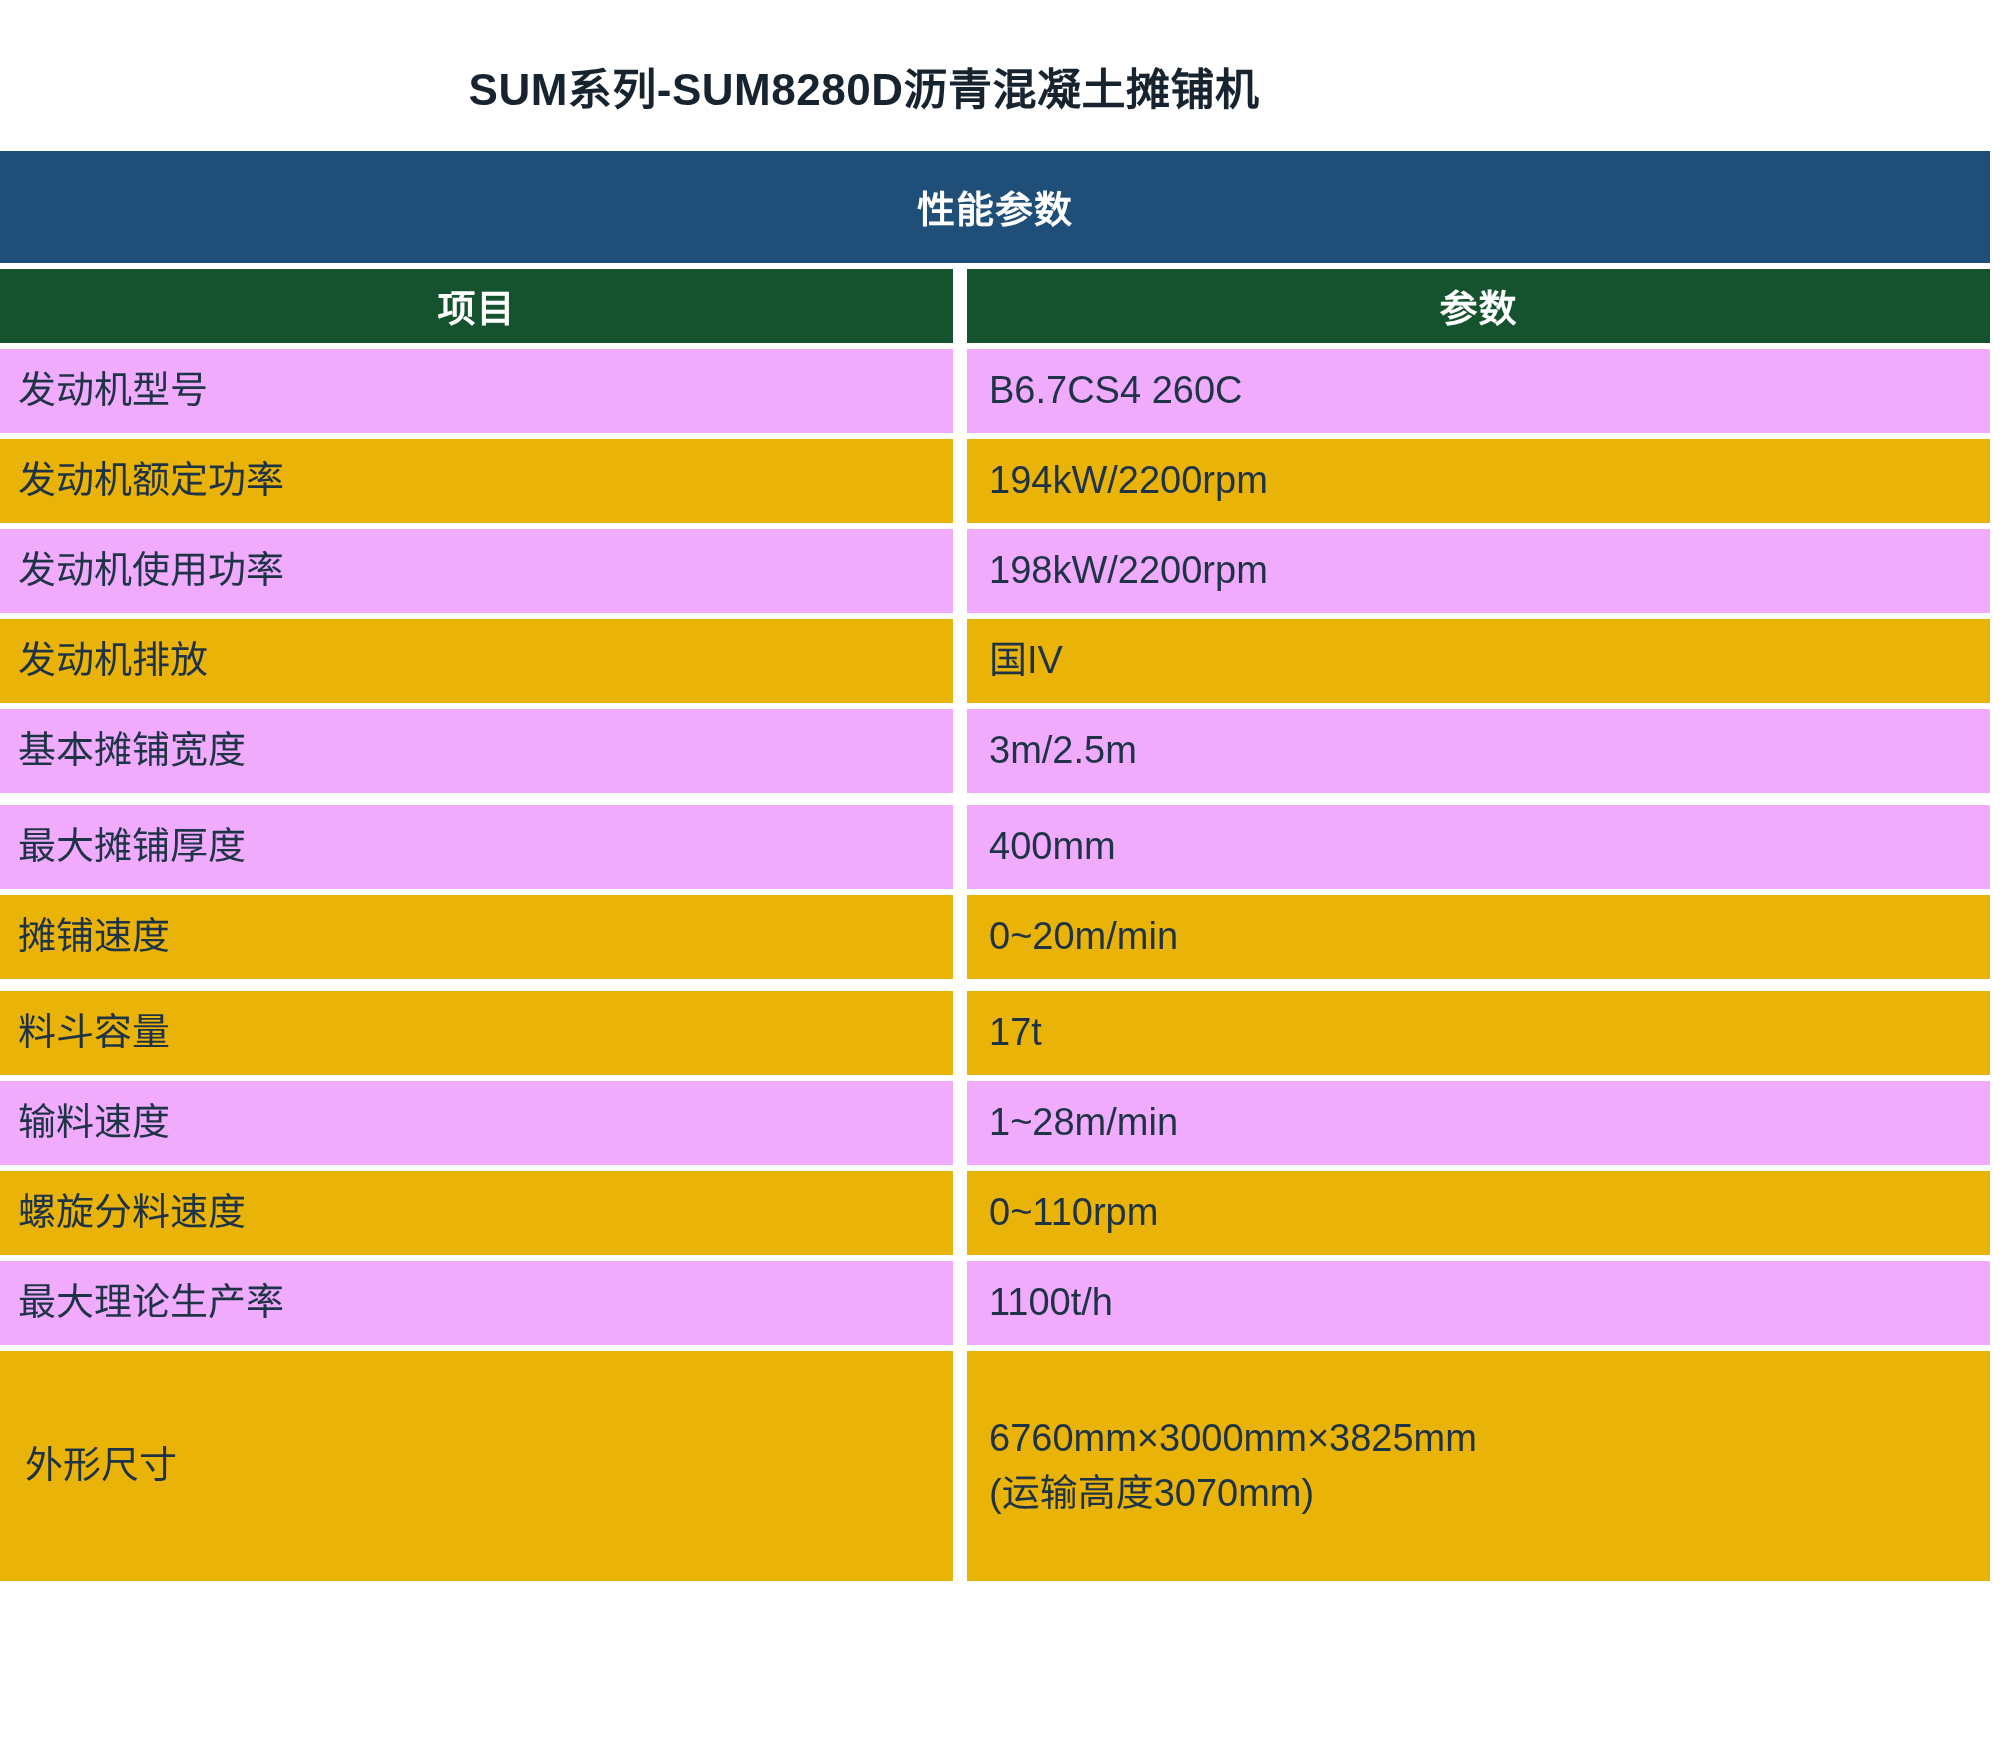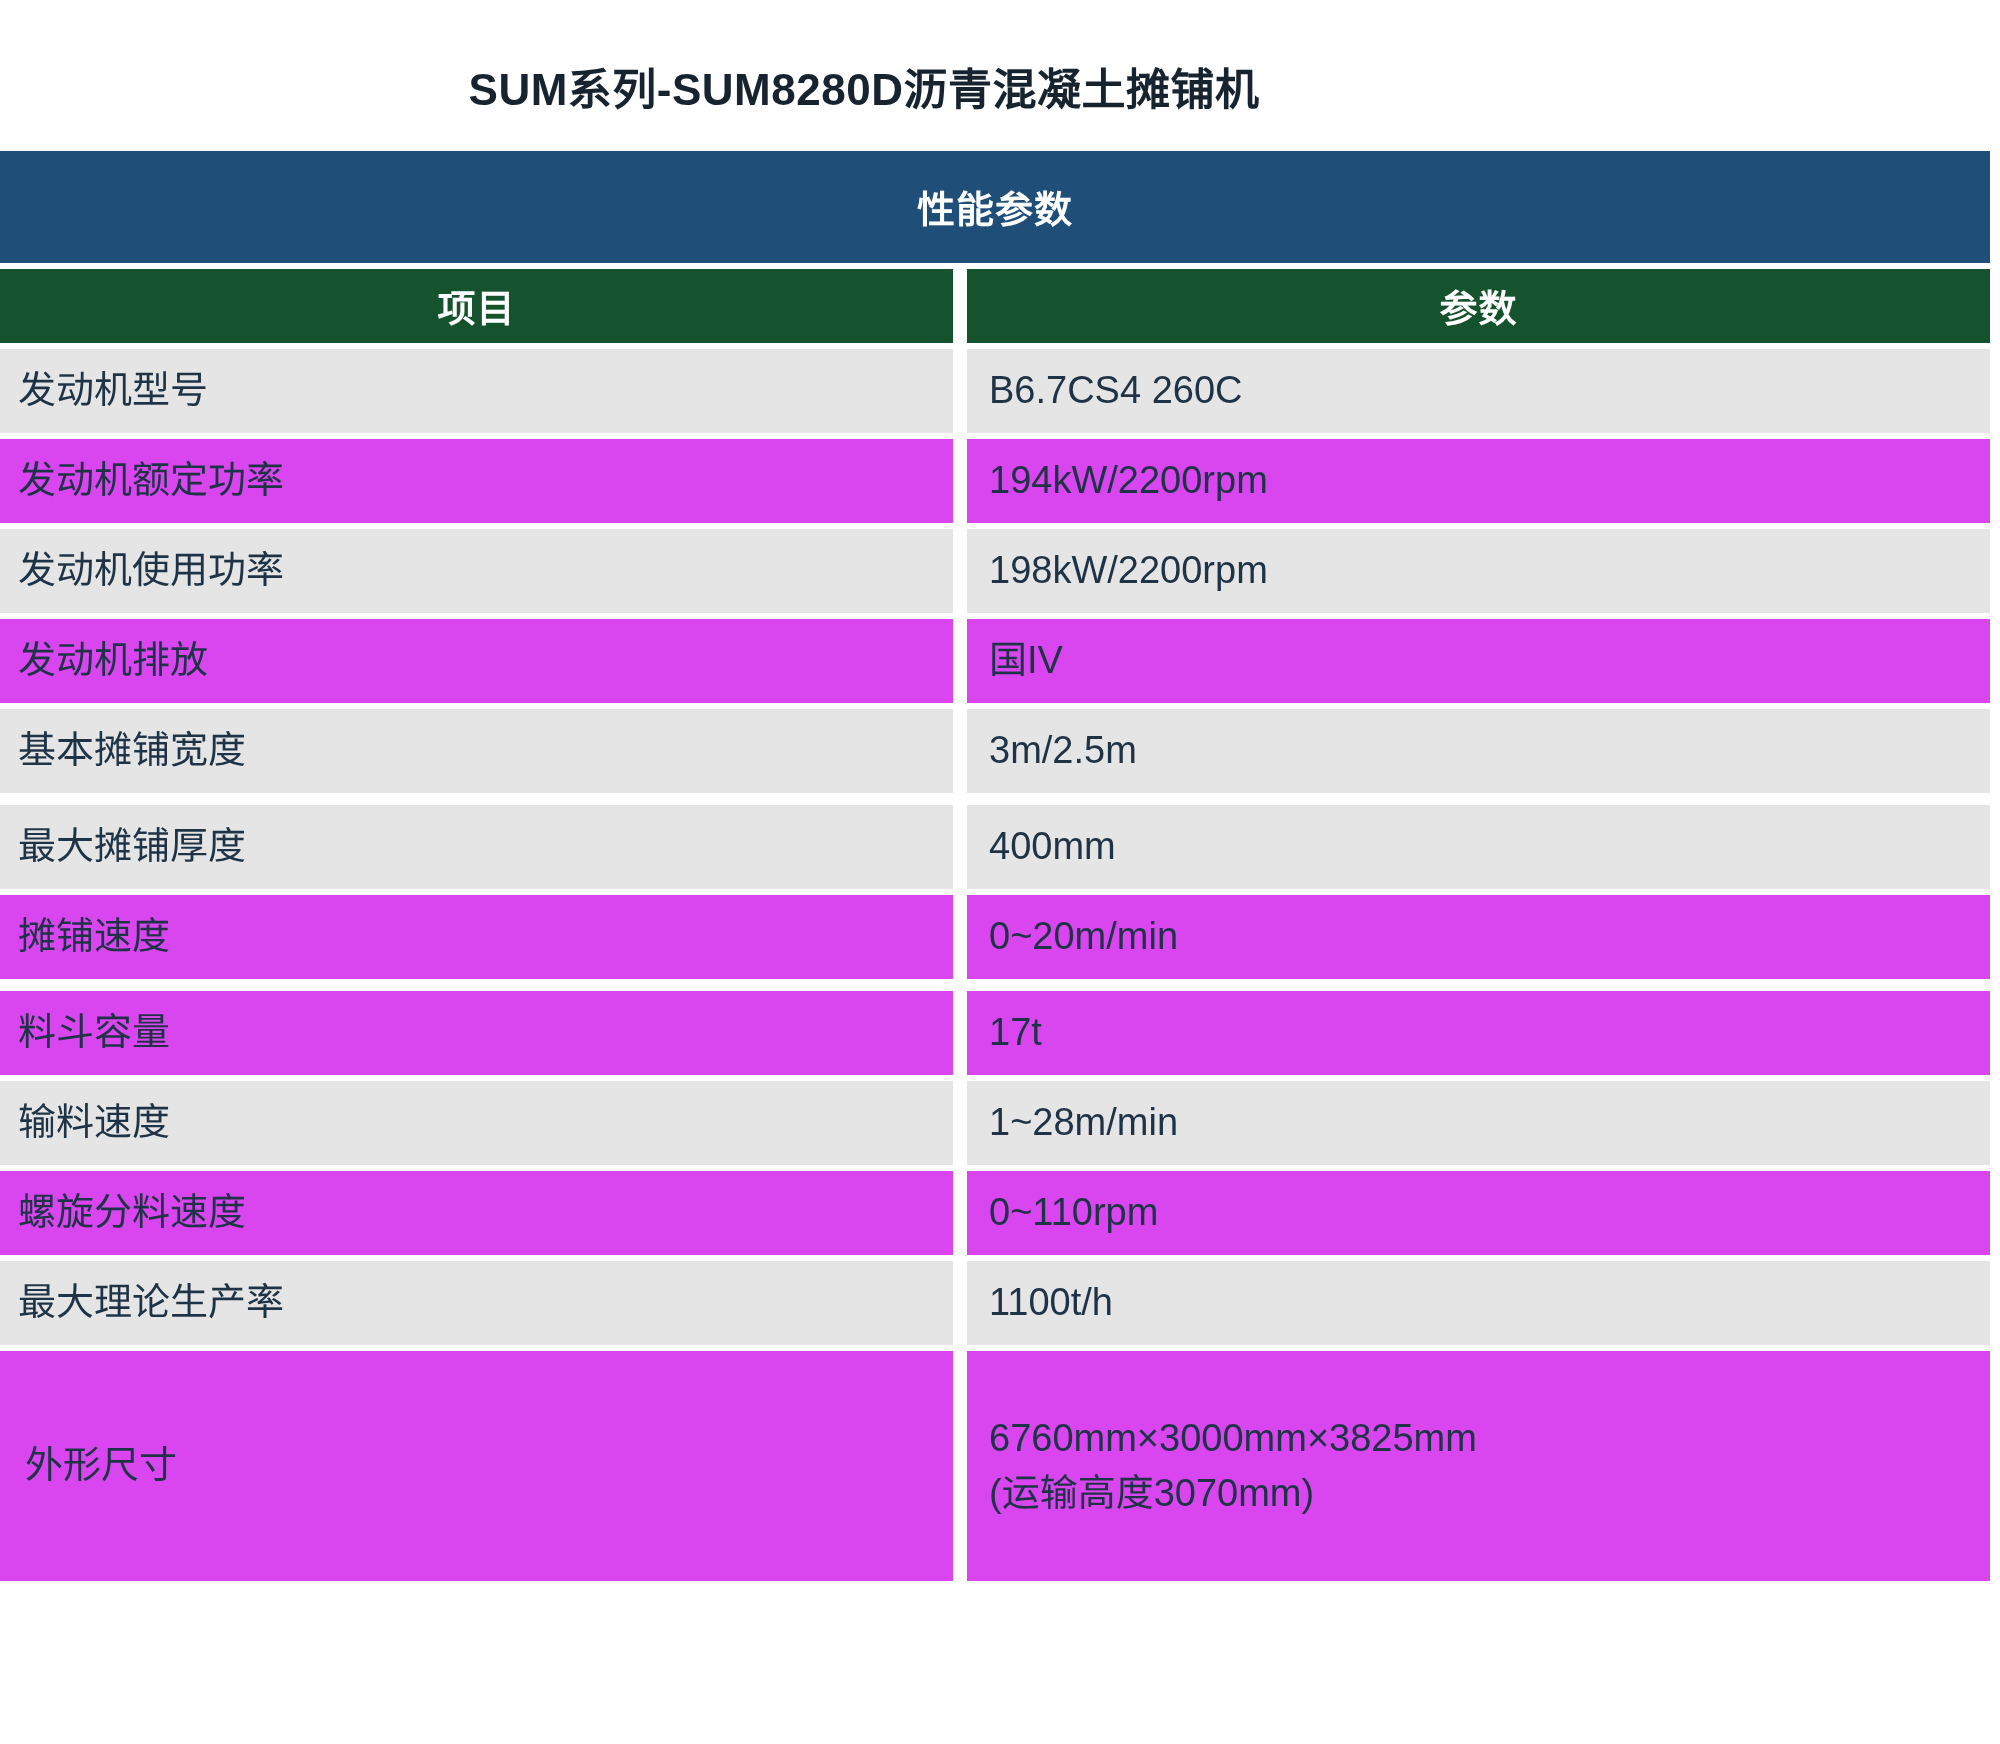--- a/index.html
+++ b/index.html
@@ -69,22 +69,22 @@
     vertical-align: middle;
     color: #1f3346;
     line-height: 1.25;
   }
   .data-row td.cell-value {
     padding-left: 22px;
   }
   .data-row td.cell-item {
     border-right: 14px solid #ffffff;
   }
-  .data-row.shade td { background: #d946ef; }
-  .data-row.plain td { background: #e5e5e5; }
+  .data-row.shade td { background: #eab308; }
+  .data-row.plain td { background: #f0abfc; }
 
   .row-tall td {
     height: 230px;
     padding-left: 25px;
   }
   .value-multiline {
     display: block;
     line-height: 1.45;
   }
   .sep {

